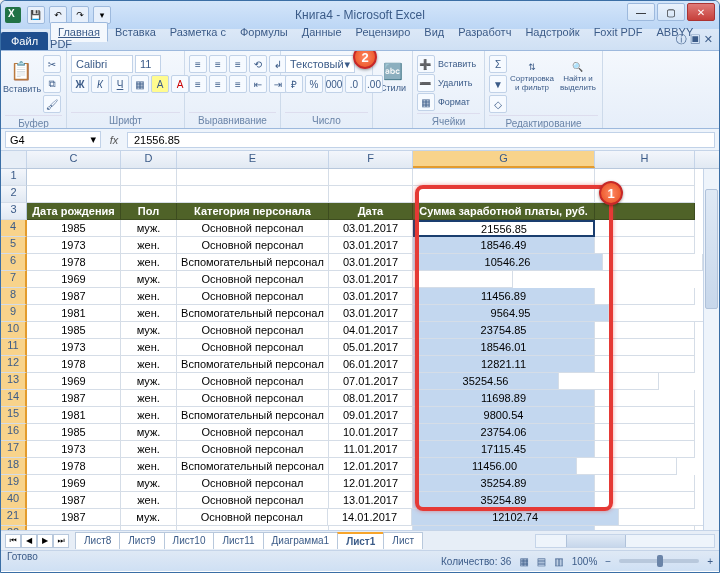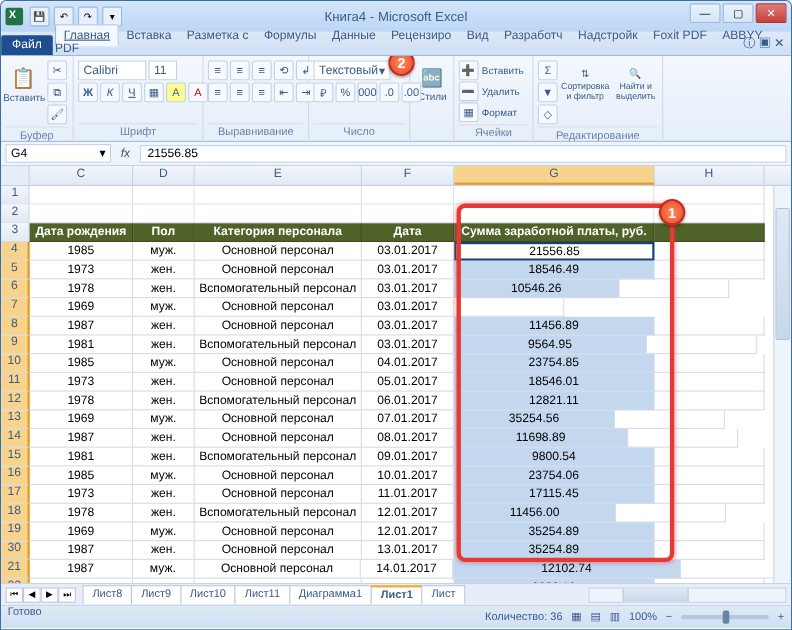--- a/index.html
+++ b/index.html
@@ -304,21 +304,21 @@
           <div class="cell data c-F" style="width:84px">03.01.2017</div>
           <div class="cell data c-G sel num" style="width:182px">18546.49</div>
           <div class="cell c-H" style="width:100px"></div>
         </div>
         <div class="row">
           <div class="rh sel">6</div>
           <div class="cell data c-C" style="width:94px">1978</div>
           <div class="cell data c-D" style="width:56px">жен.</div>
           <div class="cell data c-E" style="width:152px">Вспомогательный персонал</div>
           <div class="cell data c-F" style="width:84px">03.01.2017</div>
-          <div class="cell data c-G sel num" style="width:150px">10546.26</div>
+          <div class="cell data c-G sel num" style="width:190px">10546.26</div>
           <div class="cell c-H" style="width:100px"></div>
         </div>
         <div class="row">
           <div class="rh sel">7</div>
           <div class="cell data c-C" style="width:94px">1969</div>
           <div class="cell data c-D" style="width:56px">муж.</div>
           <div class="cell data c-E" style="width:152px">Основной персонал</div>
           <div class="cell data c-F" style="width:84px">03.01.2017</div>
           <div class="cell c-H" style="width:100px"></div>
         </div>
@@ -330,21 +330,21 @@
           <div class="cell data c-F" style="width:84px">03.01.2017</div>
           <div class="cell data c-G sel num" style="width:182px">11456.89</div>
           <div class="cell c-H" style="width:100px"></div>
         </div>
         <div class="row">
           <div class="rh sel">9</div>
           <div class="cell data c-C" style="width:94px">1981</div>
           <div class="cell data c-D" style="width:56px">жен.</div>
           <div class="cell data c-E" style="width:152px">Вспомогательный персонал</div>
           <div class="cell data c-F" style="width:84px">03.01.2017</div>
-          <div class="cell data c-G sel num" style="width:175px">9564.95</div>
+          <div class="cell data c-G sel num" style="width:196px">9564.95</div>
           <div class="cell c-H" style="width:100px"></div>
         </div>
         <div class="row">
           <div class="rh sel">10</div>
           <div class="cell data c-C" style="width:94px">1985</div>
           <div class="cell data c-D" style="width:56px">муж.</div>
           <div class="cell data c-E" style="width:152px">Основной персонал</div>
           <div class="cell data c-F" style="width:84px">04.01.2017</div>
           <div class="cell data c-G sel num" style="width:182px">23754.85</div>
           <div class="cell c-H" style="width:100px"></div>
@@ -375,21 +375,21 @@
           <div class="cell data c-F" style="width:84px">07.01.2017</div>
           <div class="cell data c-G sel num" style="width:146px">35254.56</div>
           <div class="cell c-H" style="width:100px"></div>
         </div>
         <div class="row">
           <div class="rh sel">14</div>
           <div class="cell data c-C" style="width:94px">1987</div>
           <div class="cell data c-D" style="width:56px">жен.</div>
           <div class="cell data c-E" style="width:152px">Основной персонал</div>
           <div class="cell data c-F" style="width:84px">08.01.2017</div>
-          <div class="cell data c-G sel num" style="width:158px">11698.89</div>
+          <div class="cell data c-G sel num" style="width:182px">11698.89</div>
           <div class="cell c-H" style="width:100px"></div>
         </div>
         <div class="row">
           <div class="rh sel">15</div>
           <div class="cell data c-C" style="width:94px">1981</div>
           <div class="cell data c-D" style="width:56px">жен.</div>
           <div class="cell data c-E" style="width:152px">Вспомогательный персонал</div>
           <div class="cell data c-F" style="width:84px">09.01.2017</div>
           <div class="cell data c-G sel num" style="width:182px">9800.54</div>
           <div class="cell c-H" style="width:100px"></div>
@@ -411,34 +411,34 @@
           <div class="cell data c-F" style="width:84px">11.01.2017</div>
           <div class="cell data c-G sel num" style="width:182px">17115.45</div>
           <div class="cell c-H" style="width:100px"></div>
         </div>
         <div class="row">
           <div class="rh sel">18</div>
           <div class="cell data c-C" style="width:94px">1978</div>
           <div class="cell data c-D" style="width:56px">жен.</div>
           <div class="cell data c-E" style="width:152px">Вспомогательный персонал</div>
           <div class="cell data c-F" style="width:84px">12.01.2017</div>
-          <div class="cell data c-G sel num" style="width:147px">11456.00</div>
+          <div class="cell data c-G sel num" style="width:164px">11456.00</div>
           <div class="cell c-H" style="width:100px"></div>
         </div>
         <div class="row">
           <div class="rh sel">19</div>
           <div class="cell data c-C" style="width:94px">1969</div>
           <div class="cell data c-D" style="width:56px">муж.</div>
           <div class="cell data c-E" style="width:152px">Основной персонал</div>
           <div class="cell data c-F" style="width:84px">12.01.2017</div>
           <div class="cell data c-G sel num" style="width:182px">35254.89</div>
           <div class="cell c-H" style="width:100px"></div>
         </div>
         <div class="row">
-          <div class="rh sel">30</div>
+          <div class="rh sel">40</div>
           <div class="cell data c-C" style="width:94px">1987</div>
           <div class="cell data c-D" style="width:56px">жен.</div>
           <div class="cell data c-E" style="width:152px">Основной персонал</div>
           <div class="cell data c-F" style="width:84px">13.01.2017</div>
           <div class="cell data c-G sel num" style="width:182px">35254.89</div>
           <div class="cell c-H" style="width:100px"></div>
         </div>
         <div class="row">
           <div class="rh sel">21</div>
           <div class="cell data c-C" style="width:94px">1987</div>

